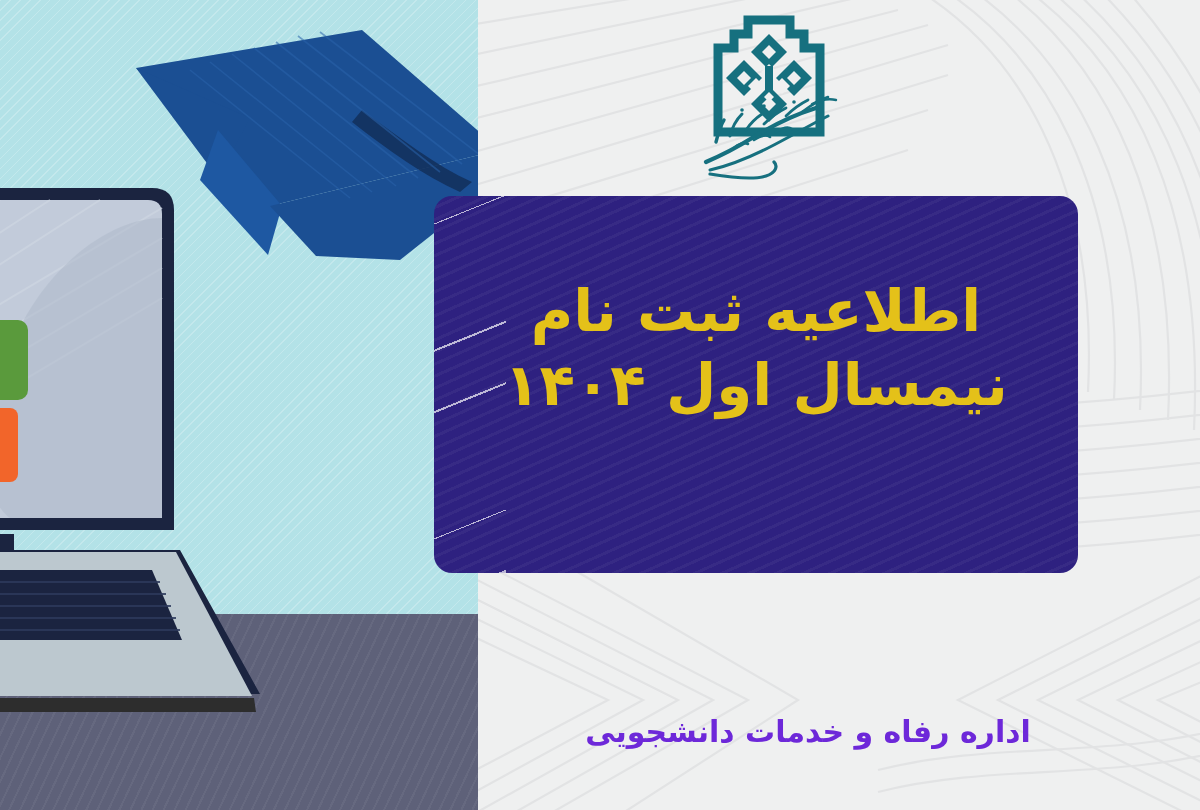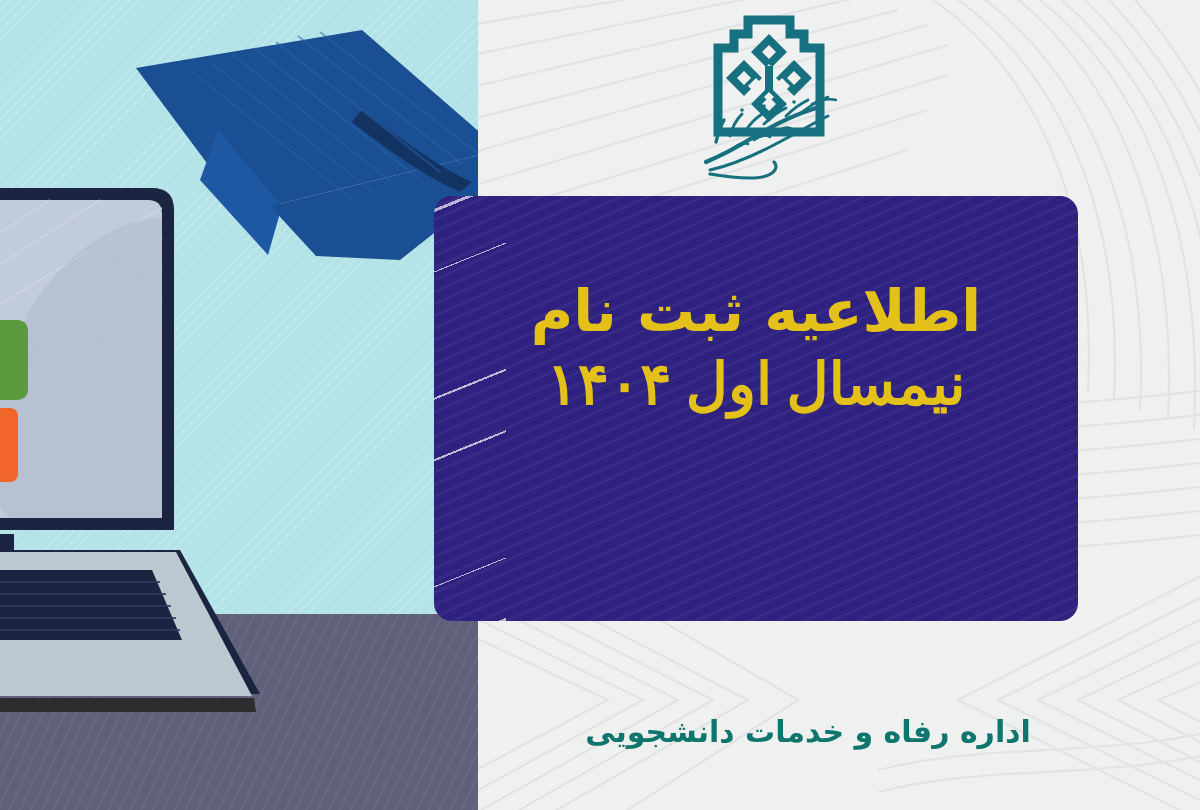--- a/index.html
+++ b/index.html
@@ -51,21 +51,21 @@
 
   
   .logo-wrap{
     position:absolute;left:690px;top:4px;width:160px;height:185px;
   }
   .logo-mark{position:absolute;left:14px;top:0;width:130px;height:135px;}
   .logo-script{position:absolute;left:0;top:82px;width:160px;height:100px;}
 
   
   .panel{
-    position:absolute;left:434px;top:196px;width:644px;height:425px;
+    position:absolute;left:434px;top:196px;width:644px;height:377px;
     background:#2e2180;border-radius:18px;overflow:hidden;
   }
   .panel-dashes{
     position:absolute;left:0;top:0;width:72px;height:100%;
     background:
       repeating-linear-gradient(-22deg,
         rgba(255,255,255,.75) 0px, rgba(255,255,255,.75) 3px,
         rgba(255,255,255,0) 3px, rgba(255,255,255,0) 7px);
     -webkit-mask-image:repeating-linear-gradient(-22deg,
         #000 0px,#000 3px, transparent 3px, transparent 58px);
@@ -85,28 +85,28 @@
     text-align:center;
     color:#e4c119;
     font-weight:bold;
     font-size:58px;
     line-height:1.28;
     direction:rtl;
     letter-spacing:0px;
     text-shadow:0 0 1px rgba(0,0,0,.15);
   }
   .headline .ln{display:block;white-space:nowrap;}
-  .headline .ln3{letter-spacing:2px;font-family:Liberation Serif, serif;}
+  .headline .ln3{letter-spacing:2px;}
 
   
   .footer-line{
     position:absolute;left:478px;top:714px;width:660px;
     text-align:center;
     direction:rtl;
-    color:#0f766e;
+    color:#6d28d9;
     font-weight:bold;
     font-size:30px;
     line-height:1.2;
     white-space:nowrap;
   }
 </style>
 </head>
 <body>
 
 <div id="poster">

